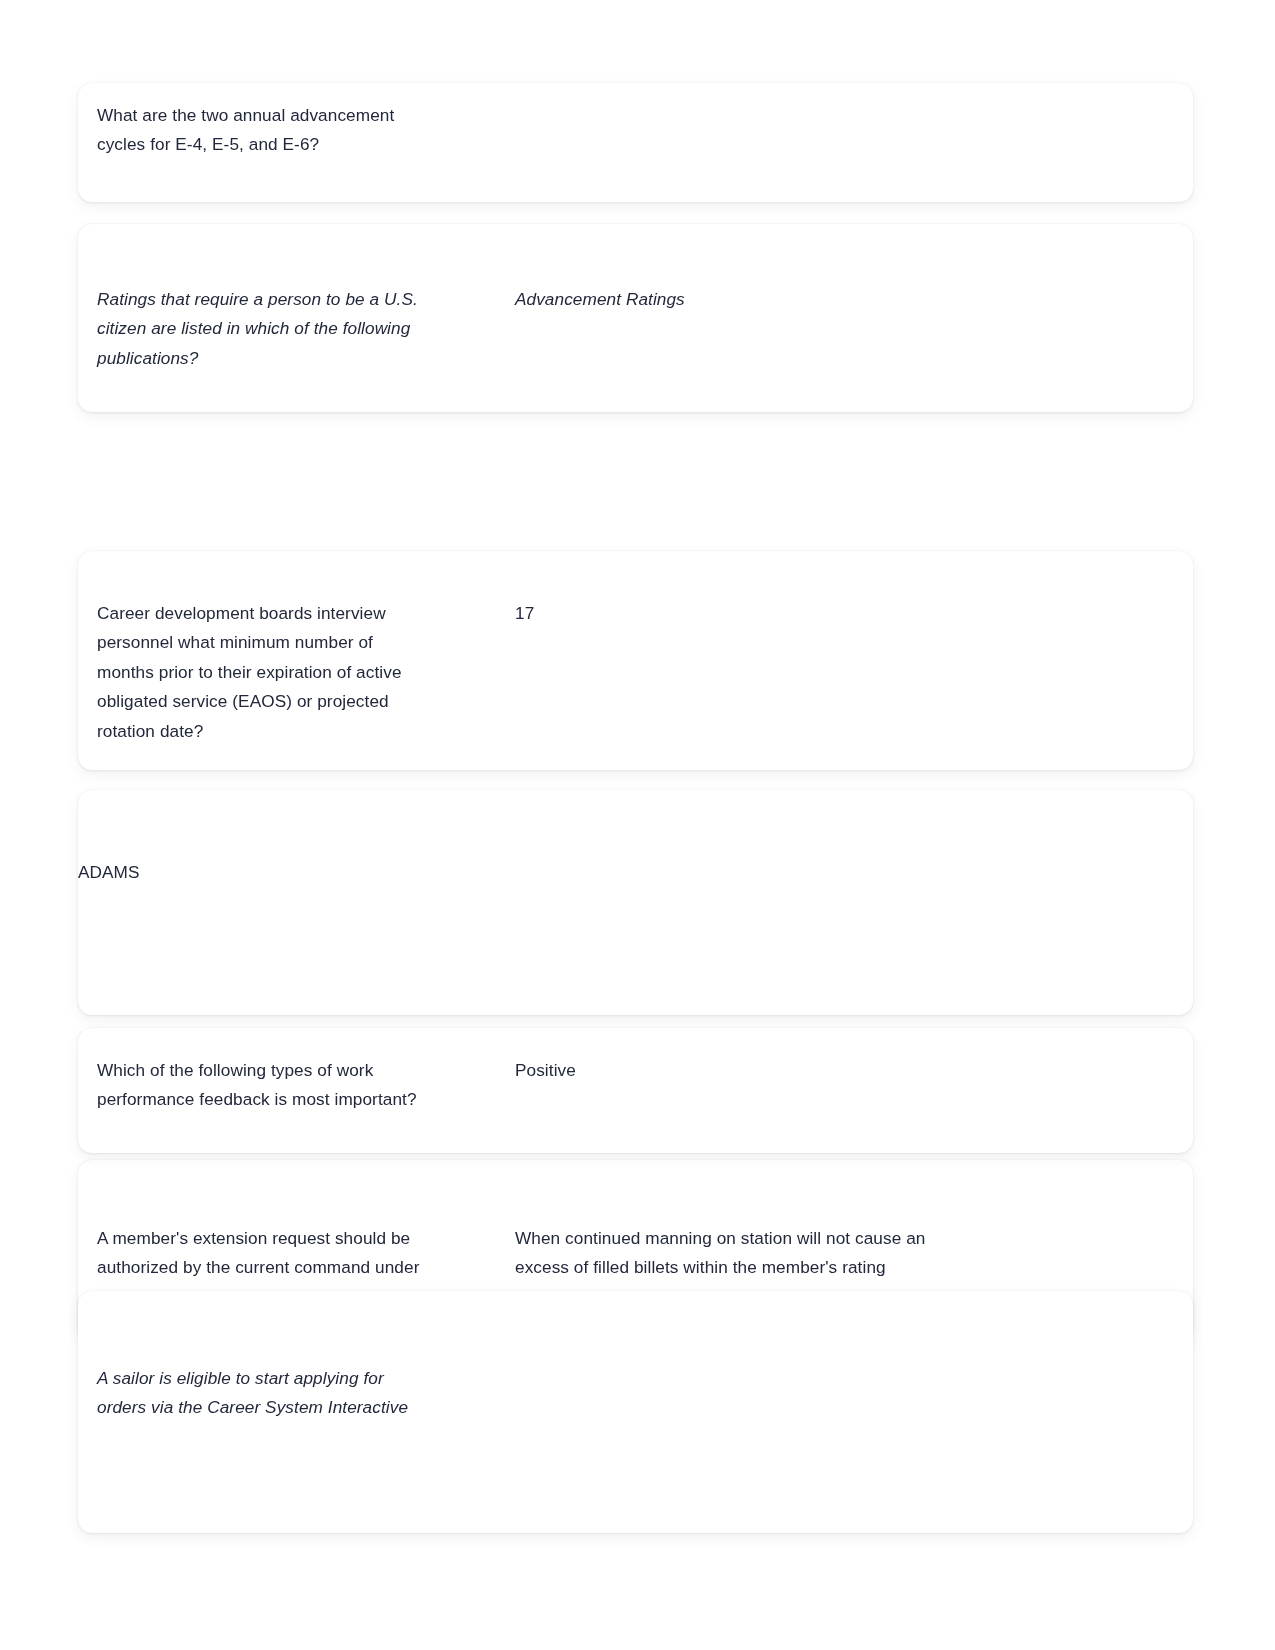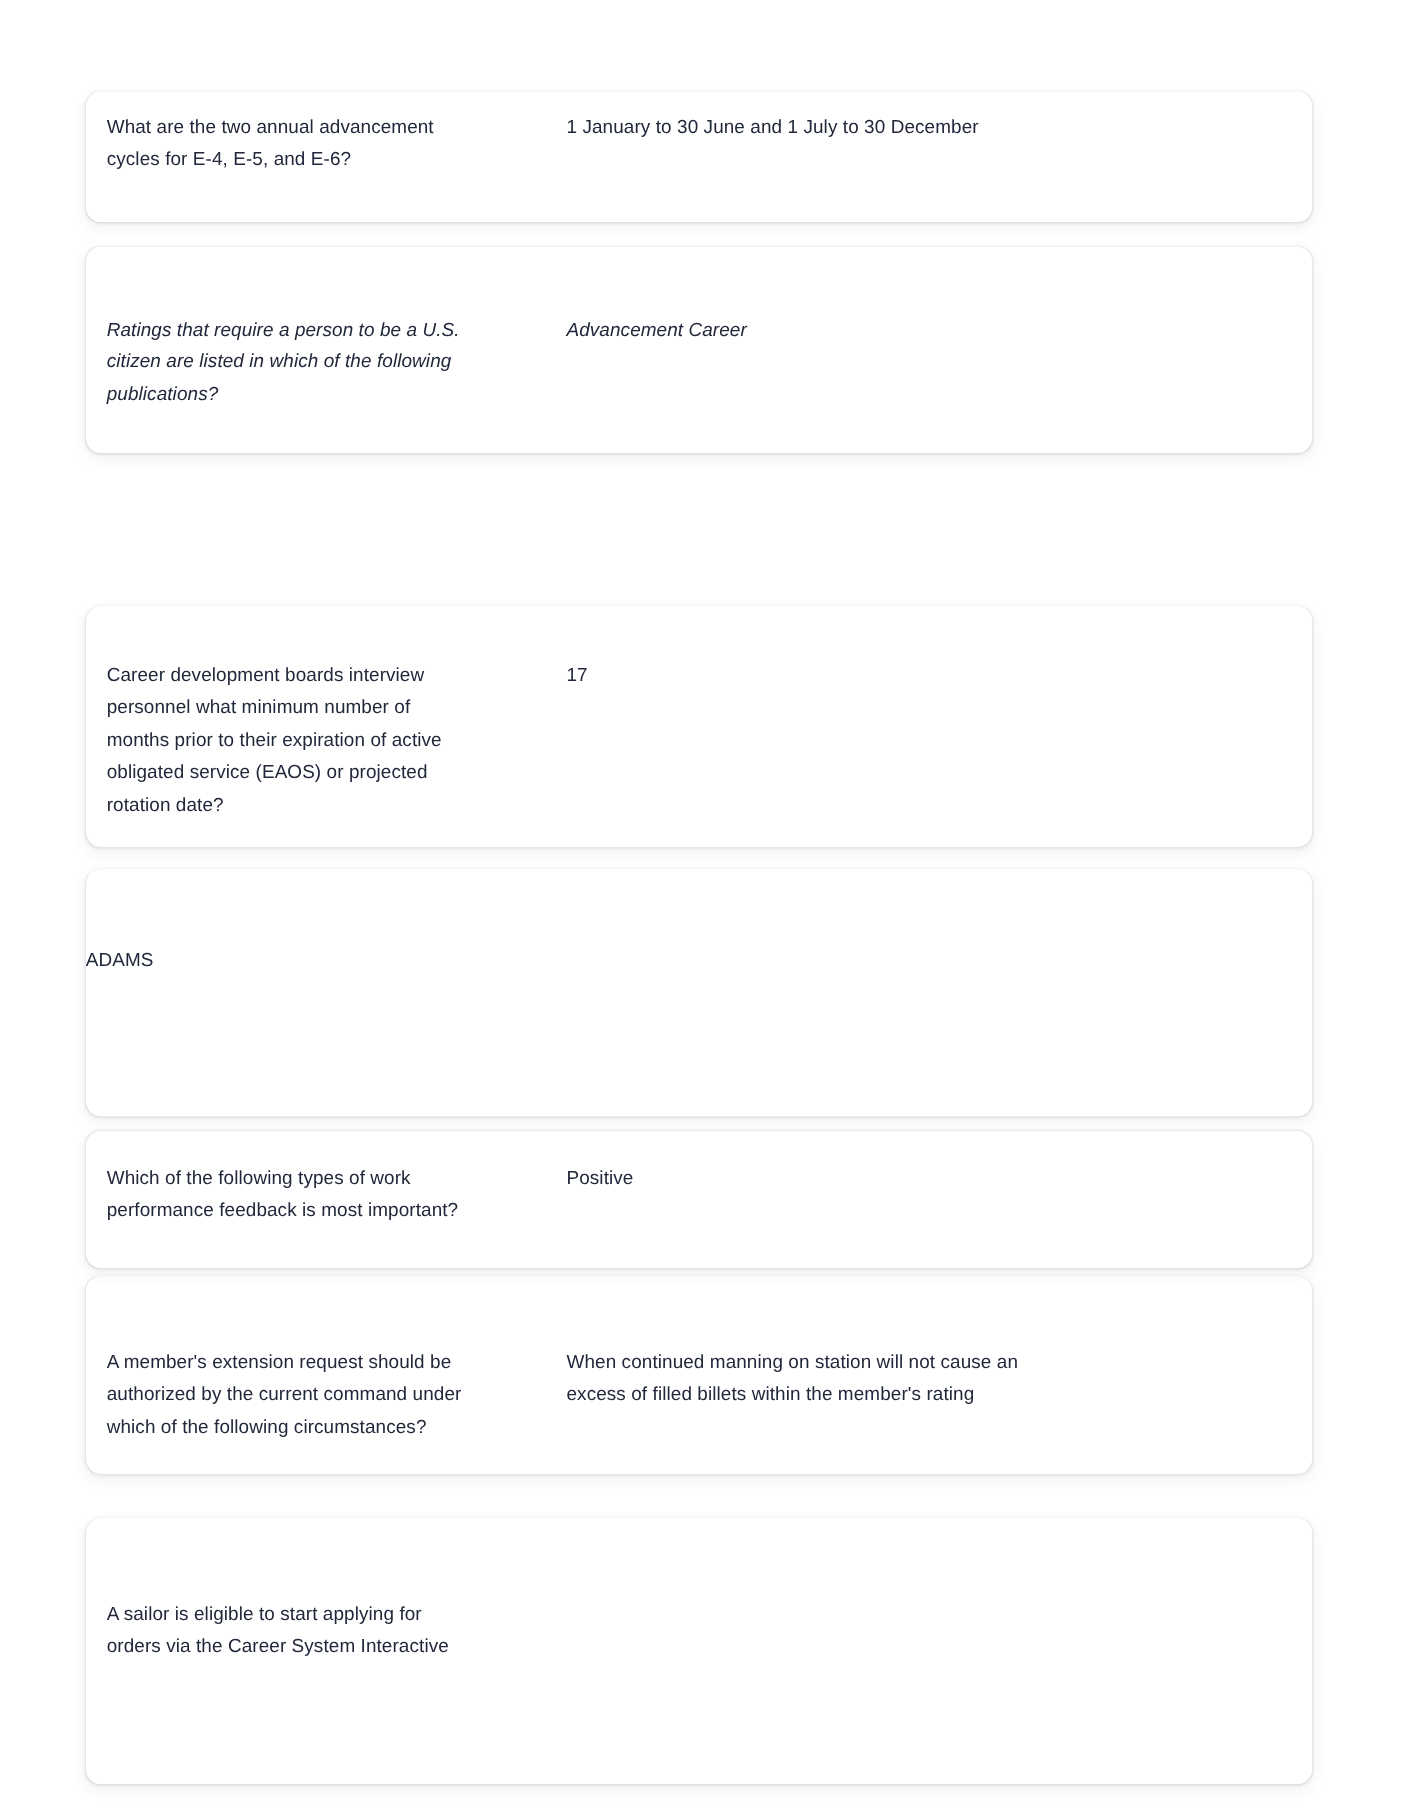--- a/index.html
+++ b/index.html
@@ -67,35 +67,32 @@
 <body>
 
 <div class="page">
 
   <div class="qa-card" style="top:83px; height:119px;">
     <div class="qa-row" style="top:18px;">
       <div class="qa-question">
         <p class="qa-text">What are the two annual advancement
 cycles for E-4, E-5, and E-6?</p>
       </div>
-      <div class="qa-answer">
-        <p class="qa-text">1 January to 30 June and 1 July to 30 December</p>
-      </div>
     </div>
   </div>
 
   <div class="qa-card" style="top:224px; height:188px;">
     <div class="qa-row" style="top:61px;font-style:italic;">
       <div class="qa-question">
         <p class="qa-text">Ratings that require a person to be a U.S.
 citizen are listed in which of the following
 publications?</p>
       </div>
       <div class="qa-answer">
-        <p class="qa-text">Advancement Career</p>
+        <p class="qa-text">Advancement Ratings</p>
       </div>
     </div>
   </div>
 
   <div class="qa-card" style="top:551px; height:219px;">
     <div class="qa-row" style="top:48px;">
       <div class="qa-question">
         <p class="qa-text">Career development boards interview
 personnel what minimum number of
 months prior to their expiration of active
@@ -135,21 +132,21 @@
       <div class="qa-question">
         <p class="qa-text">Which of the following types of work
 performance feedback is most important?</p>
       </div>
       <div class="qa-answer">
         <p class="qa-text">Positive</p>
       </div>
     </div>
   </div>
 
-  <div class="qa-card" style="top:1380px; height:242px;">
+  <div class="qa-card" style="top:1291px; height:242px;font-style:italic;">
     <div class="qa-row" style="top:73px;">
       <div class="qa-question">
         <p class="qa-text">A sailor is eligible to start applying for
 orders via the Career System Interactive</p>
       </div>
     </div>
   </div>
 
 </div>
 

